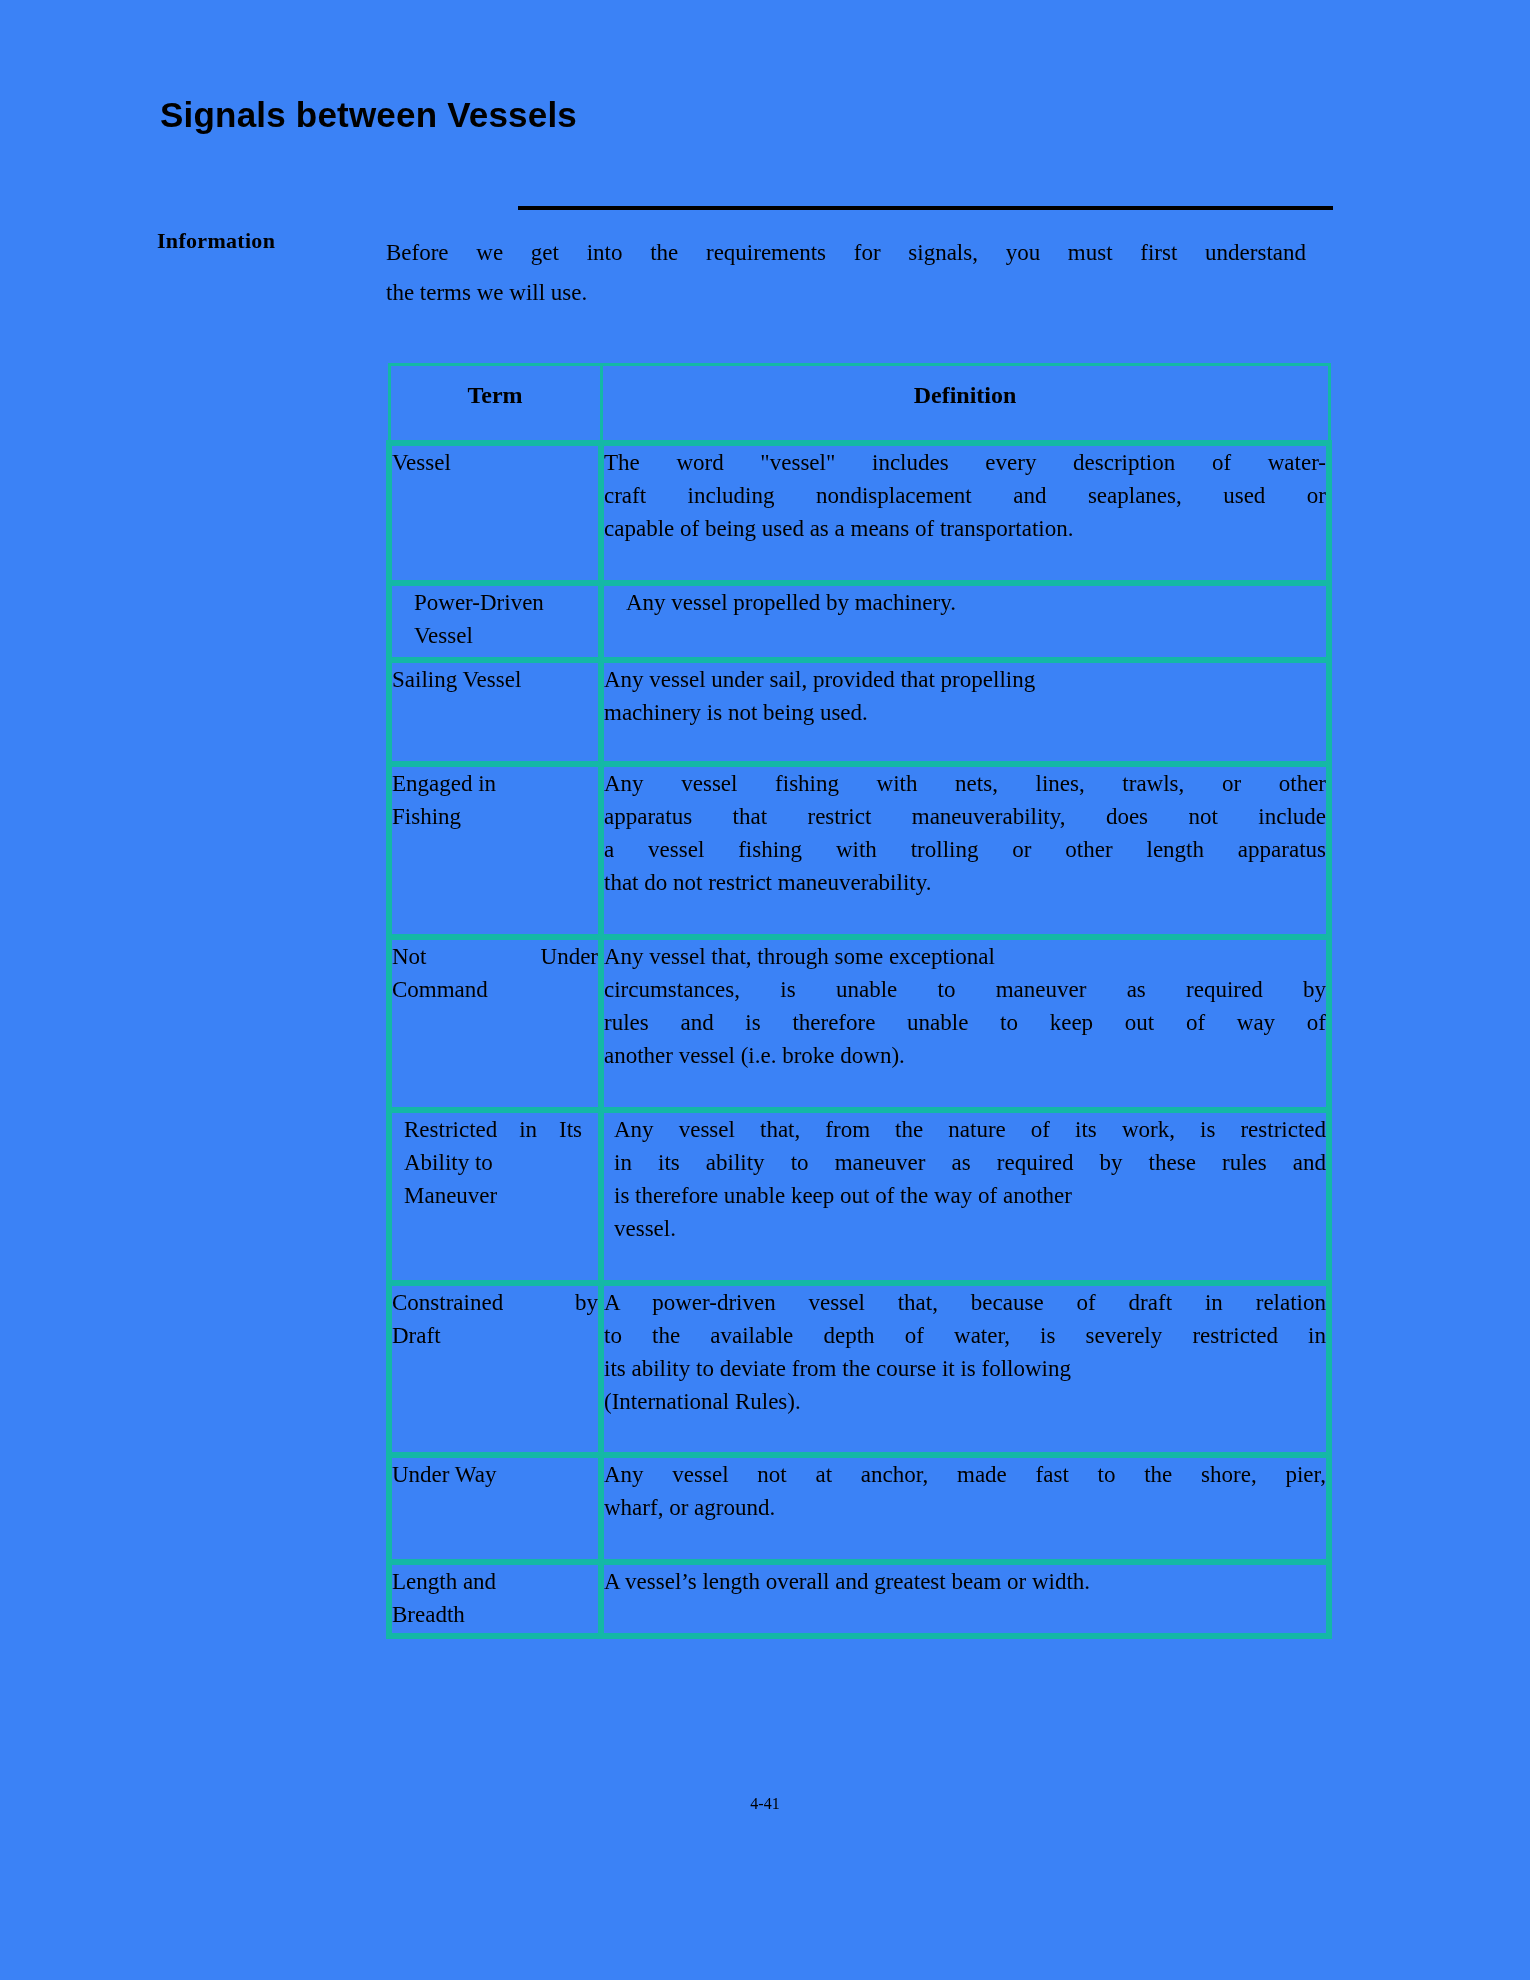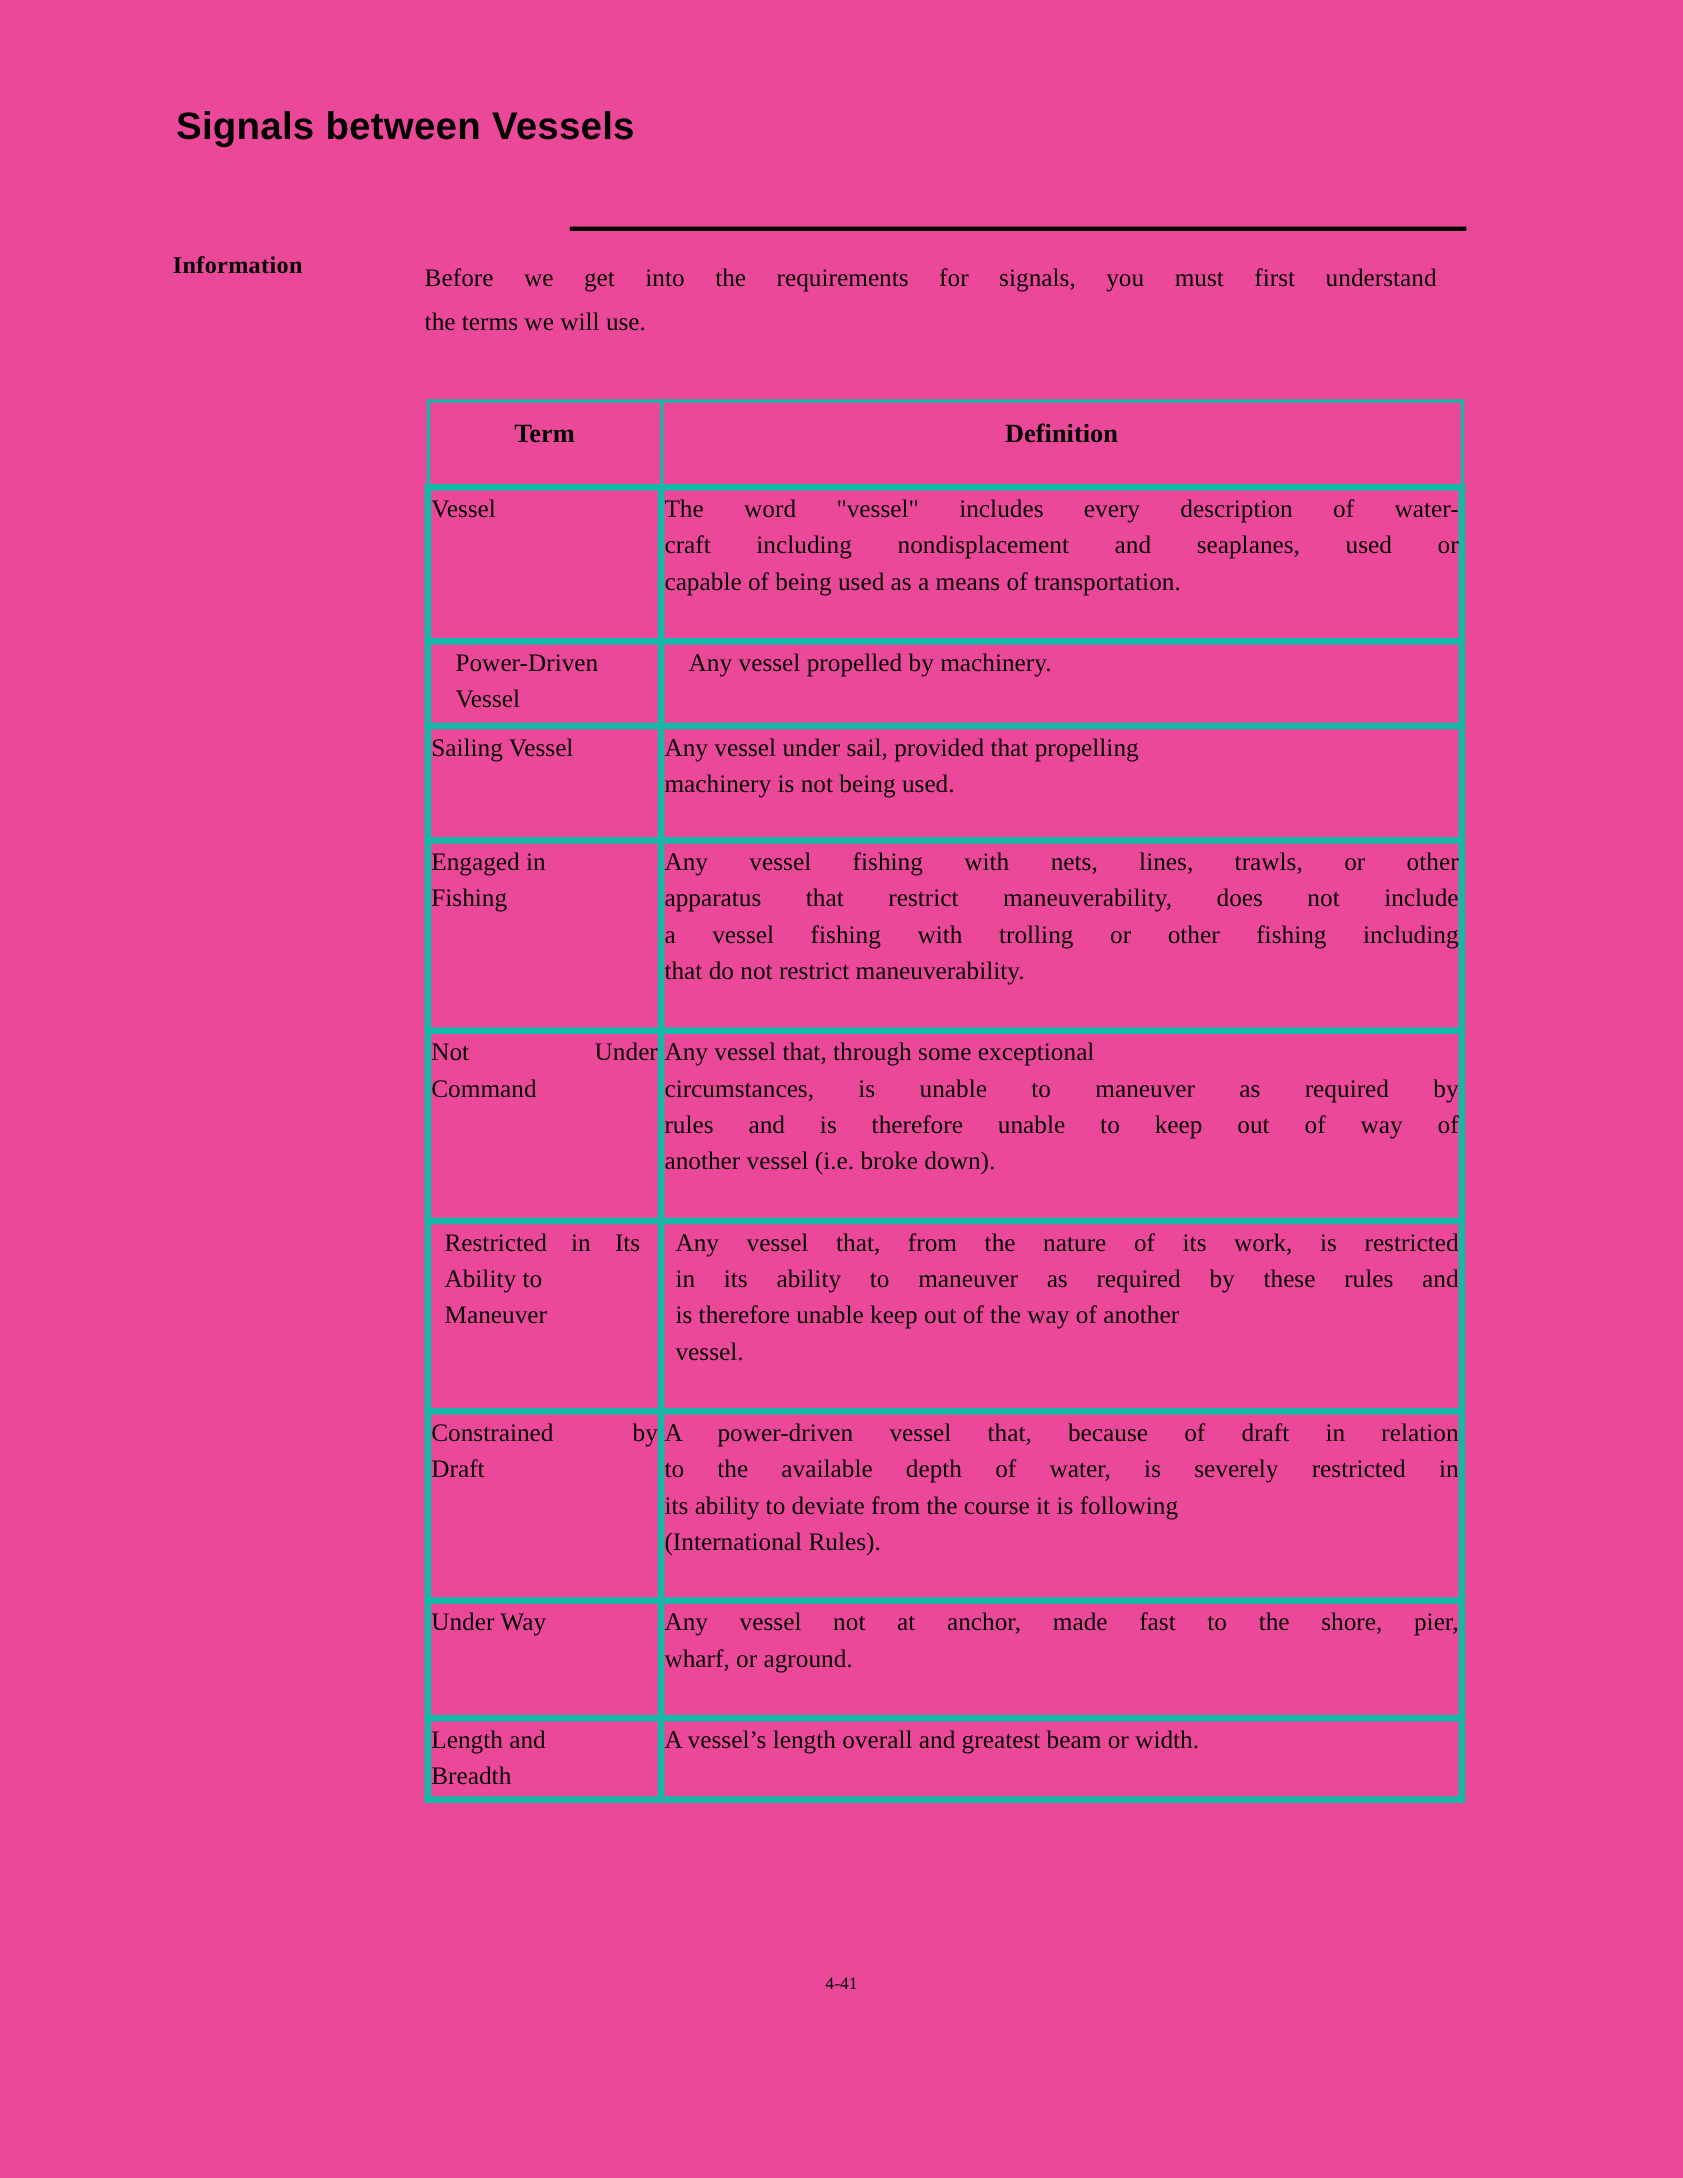--- a/index.html
+++ b/index.html
@@ -14,21 +14,21 @@
     color: #000000;
     position: relative;
     overflow: hidden;
   }
 
   .page {
     position: absolute;
     left: 0; top: 0;
     width: 1530px;
     height: 1980px;
-    background: #ec4899;
+    background: #3b82f6;
   }
 
   
   .page-title {
     position: absolute;
     left: 160px;
     top: 95px;
     font-family: "Liberation Sans", "DejaVu Sans", sans-serif;
     font-weight: bold;
     font-size: 35px;
@@ -209,21 +209,21 @@
       </tr>
 
       <tr class="rh-fish">
         <td class="cell-term">
           <span class="t-line">Engaged in</span>
           <span class="t-line">Fishing</span>
         </td>
         <td class="cell-def">
           <span class="d-line just">Any vessel fishing with nets, lines, trawls, or other</span>
           <span class="d-line just">apparatus that restrict maneuverability, does not include</span>
-          <span class="d-line just">a vessel fishing with trolling or other fishing including</span>
+          <span class="d-line just">a vessel fishing with trolling or other length apparatus</span>
           <span class="d-line">that do not restrict maneuverability.</span>
         </td>
       </tr>
 
       <tr class="rh-nuc">
         <td class="cell-term">
           <span class="t-line just">Not Under</span>
           <span class="t-line">Command</span>
         </td>
         <td class="cell-def">

